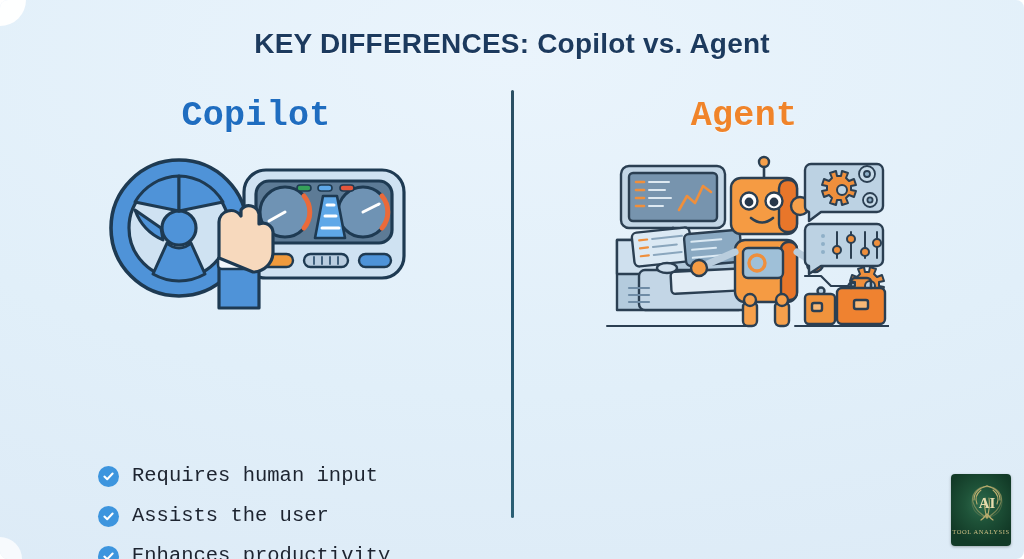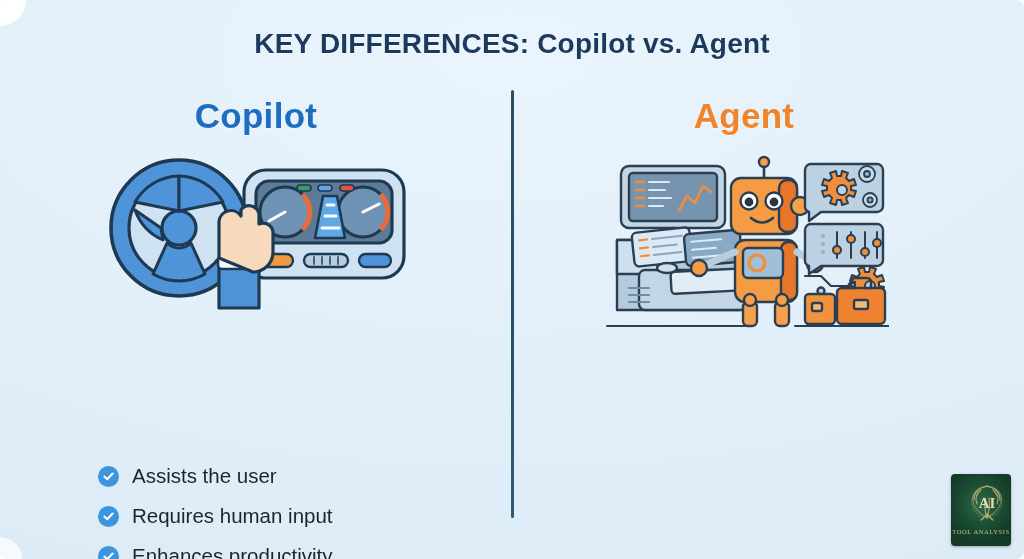--- a/index.html
+++ b/index.html
@@ -15,21 +15,21 @@
 
   .title{
     position:absolute;left:0;right:0;top:28px;text-align:center;
     font-size:28px;font-weight:bold;letter-spacing:.2px;color:#1c3a5e;
     text-shadow:0 1px 1px rgba(255,255,255,.7);
   }
 
   .divider{position:absolute;left:511px;top:90px;width:3px;height:428px;
     background:linear-gradient(180deg,#2b4f63 0%,#20506b 50%,#2b5f74 100%);border-radius:2px;}
 
-  .col{position:absolute;top:96px;width:500px;}
+  .col{position:absolute;top:96px;width:500px;font-family:Liberation Mono, monospace;}
   .col-left{left:6px;}
   .col-right{left:494px;}
 
   .col-head{text-align:center;font-size:35px;font-weight:bold;letter-spacing:.3px;}
   .head-copilot{color:#1f6dc0;text-shadow:0 1px 1px rgba(255,255,255,.6);}
   .head-agent{color:#f0842a;text-shadow:0 1px 1px rgba(255,255,255,.6);}
 
   .art{position:relative;height:190px;margin-top:12px;}
   .art svg{position:absolute;left:50%;transform:translateX(-50%);}
 
@@ -113,29 +113,29 @@
       </svg>
     </div>
 
     <div class="bullets bullets-left">
       <div class="bullet">
         <span class="chk chk-blue">
           <svg width="13" height="13" viewBox="0 0 13 13">
               <path d="M2.4 6.6 L5.2 9.2 L10.6 3.6" fill="none" stroke="#fff" stroke-width="2.1" stroke-linecap="round" stroke-linejoin="round"></path>
             </svg>
         </span>
-        <span class="btxt">Assists the user</span>
+        <span class="btxt">Requires human input</span>
       </div>
       <div class="bullet">
         <span class="chk chk-blue">
           <svg width="13" height="13" viewBox="0 0 13 13">
               <path d="M2.4 6.6 L5.2 9.2 L10.6 3.6" fill="none" stroke="#fff" stroke-width="2.1" stroke-linecap="round" stroke-linejoin="round"></path>
             </svg>
         </span>
-        <span class="btxt">Requires human input</span>
+        <span class="btxt">Assists the user</span>
       </div>
       <div class="bullet">
         <span class="chk chk-blue">
           <svg width="13" height="13" viewBox="0 0 13 13">
               <path d="M2.4 6.6 L5.2 9.2 L10.6 3.6" fill="none" stroke="#fff" stroke-width="2.1" stroke-linecap="round" stroke-linejoin="round"></path>
             </svg>
         </span>
         <span class="btxt">Enhances productivity</span>
       </div>
 

